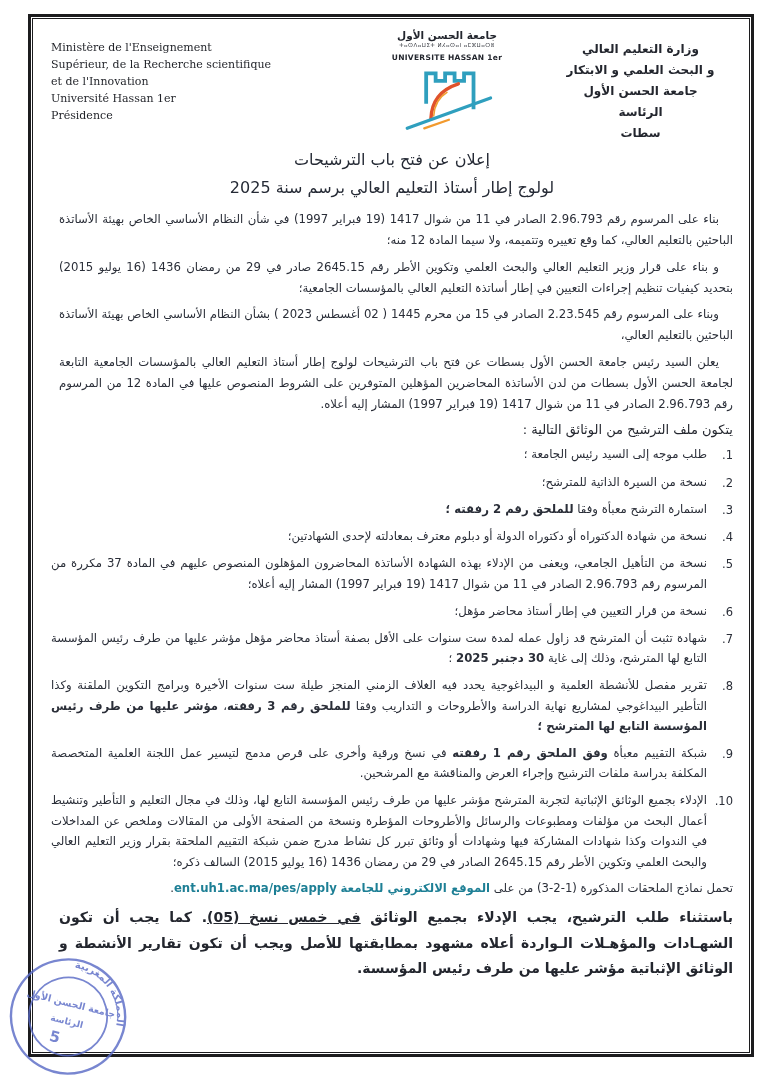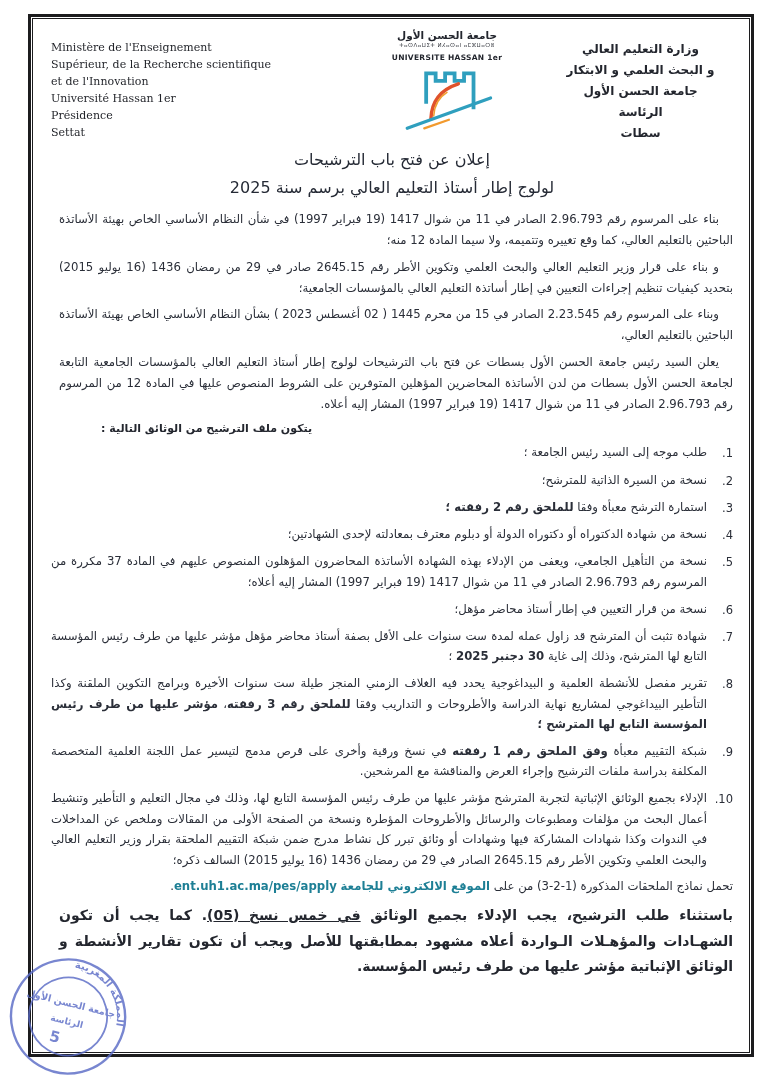--- a/index.html
+++ b/index.html
@@ -35,22 +35,22 @@
   
   .title{direction:rtl;text-align:center;font-weight:400;color:#252a35;
     font-size:16px;line-height:1.72;margin-top:2px;}
   
   .doc-body{direction:rtl;margin-top:8px;}
   .doc-body p{margin:0 0 6px 8px;font-size:11.7px;line-height:1.78;text-align:justify;color:#2a2e38;}
   .indent{text-indent:14px;}
   .b{font-weight:700;}
   .u{text-decoration:underline;}
   .docs-heading{
-    font-weight:700;font-size:11px;color:#23262e;margin:8px 0 7px 0;
-    text-align:left;padding-left:50px;
+    font-weight:400;font-size:13px;color:#23262e;margin:8px 0 7px 0;
+    text-align:right;padding-left:50px;
   }
   .docs-list{margin:0;}
   .doc-item{display:flex;margin:0 0 6px 0;font-size:11.7px;line-height:1.76;}
   .doc-num{flex:0 0 26px;font-size:11.5px;color:#2a2e38;padding-top:1px;}
   .doc-text{flex:1;text-align:justify;}
   .download-line{
     text-align:center;font-size:12.2px;margin:9px 0 8px 0;padding-left:60px;
   }
   .teal{color:#1d7f95;}
   .url{direction:ltr;unicode-bidi:embed;font-weight:700;}
@@ -64,21 +64,20 @@
 <div class="frame">
   <div class="frame-inner">
 
     <header class="doc-header">
       <div class="hdr-left">
         <div>Ministère de l'Enseignement</div>
         <div>Supérieur, de la Recherche scientifique</div>
         <div>et de l'Innovation</div>
         <div>Université Hassan 1er</div>
         <div>Présidence</div>
-        <div>Settat</div>
       </div>
 
       <div class="hdr-center">
         <div class="logo-ar">جامعة الحسن الأول</div>
         <div class="logo-tf">ⵜⴰⵙⴷⴰⵡⵉⵜ ⵍⵃⴰⵙⴰⵏ ⴰⵎⵣⵡⴰⵔⵓ</div>
         <div class="logo-lt">UNIVERSITE HASSAN 1er</div>
         <svg width="96" height="72" viewBox="0 0 100 76">
           <path d="M28,44 V12 h10 v8 h10 v-8 h10 v8 h10 v-8 h10 v38" fill="none" stroke="#2f9fbe" stroke-width="4" stroke-linejoin="miter"></path>
           <path d="M33,60 Q34,32 62,23" fill="none" stroke="#e0522b" stroke-width="3.6" stroke-linecap="round"></path>
           <path d="M36,57 Q37,40 50,32" fill="none" stroke="#f0a030" stroke-width="1.6" stroke-linecap="round"></path>

